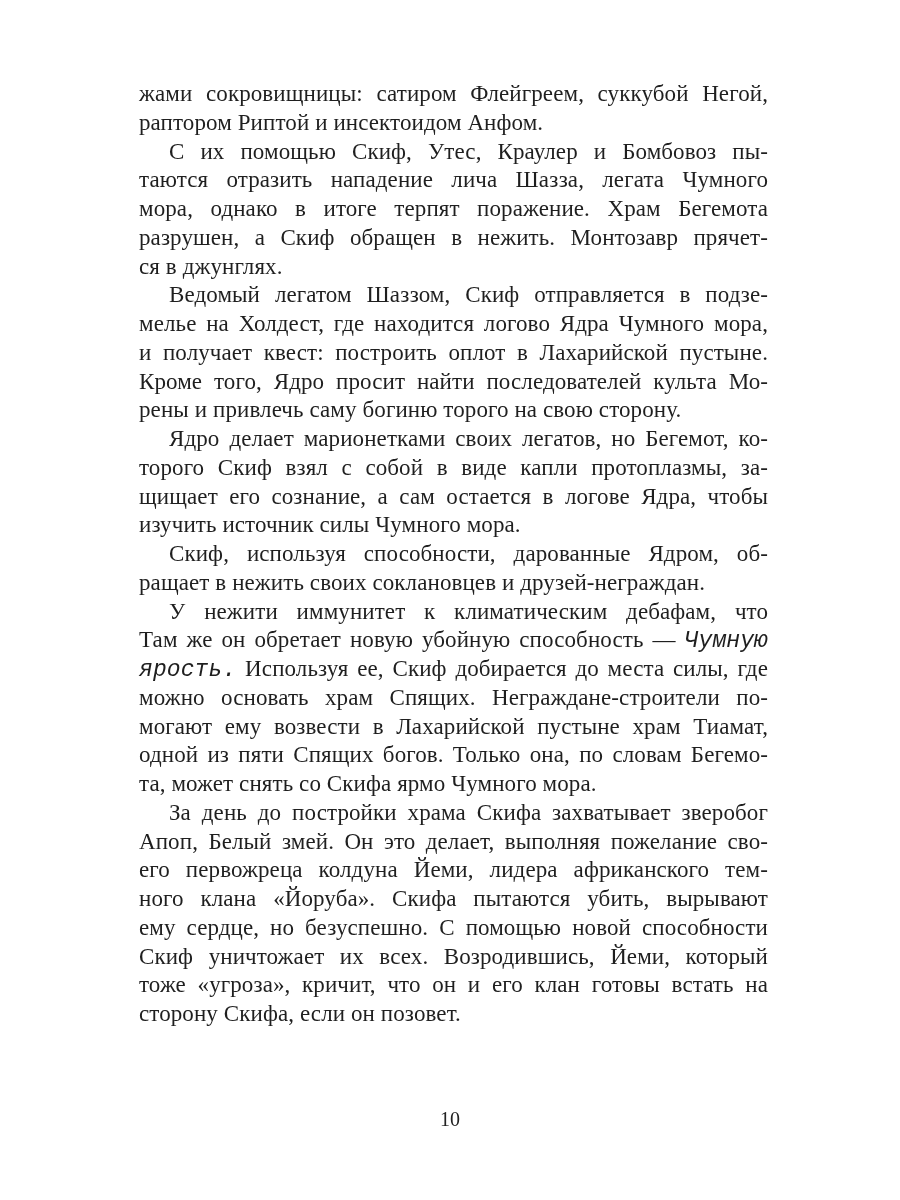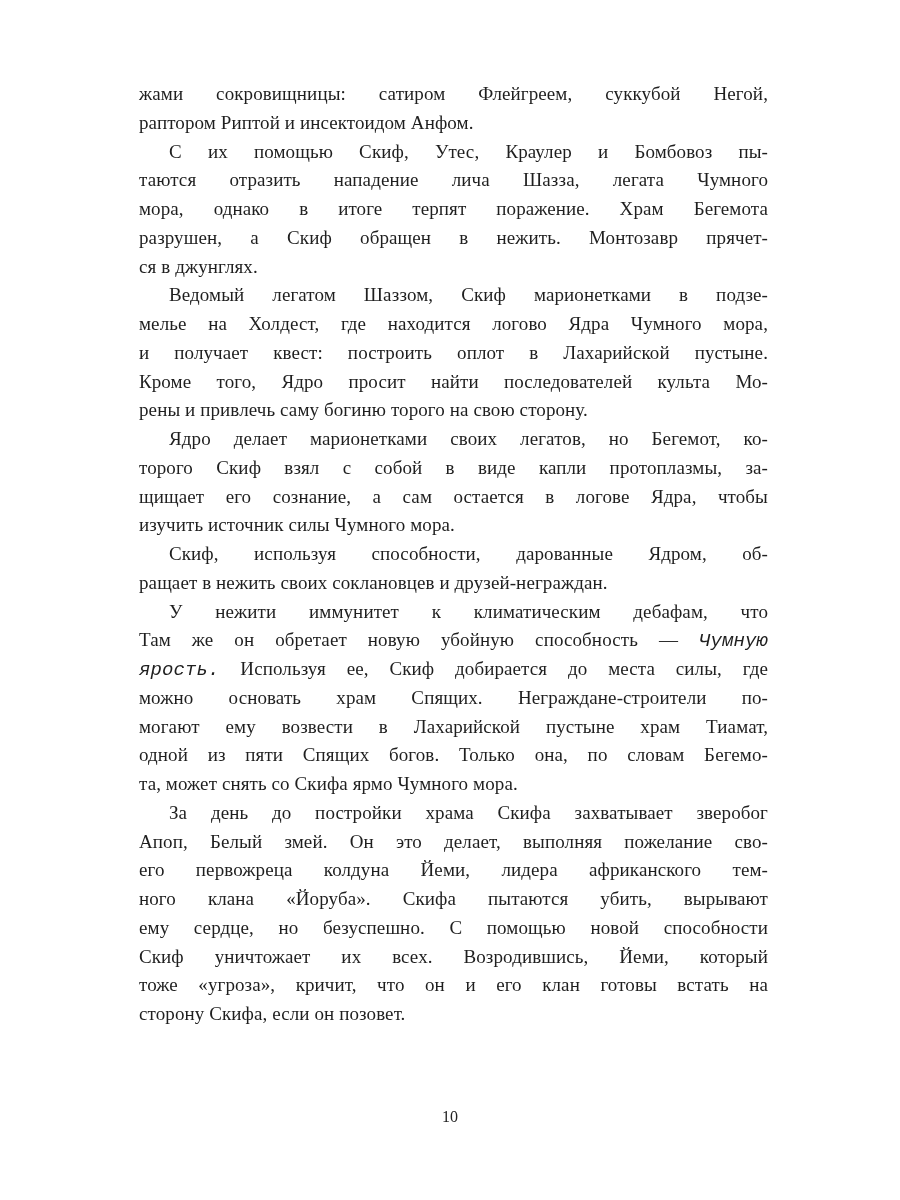--- a/index.html
+++ b/index.html
@@ -18,21 +18,21 @@
   .page {
     position: absolute;
     inset: 0;
     background: #ffffff;
   }
   .text-block {
     position: absolute;
     left: 139px;
     top: 80px;
     width: 629px;
-    font-size: 19px;
+    font-size: 23px;
     line-height: 28.75px;
     letter-spacing: 0.1px;
   }
   .paragraph {
     margin: 0;
     padding: 0;
   }
   .line {
     text-align: justify;
     text-align-last: justify;
@@ -50,42 +50,42 @@
   .italic {
     font-style: italic;
     font-family: Liberation Mono, monospace;
   }
   .page-number {
     position: absolute;
     top: 1108px;
     left: 0;
     width: 900px;
     text-align: center;
-    font-size: 16px;
+    font-size: 20px;
     color: #222222;
   }
 </style>
 </head>
 <body>
 
 <div class="page">
   <div class="text-block">
       <div class="paragraph">
         <div class="line"><span>жами сокровищницы: сатиром Флейгреем, суккубой Негой,</span></div>
         <div class="line last"><span>раптором Риптой и инсектоидом Анфом.</span></div>
       </div>
       <div class="paragraph">
         <div class="line indent"><span>С их помощью Скиф, Утес, Краулер и Бомбовоз пы-</span></div>
         <div class="line"><span>таются отразить нападение лича Шазза, легата Чумного</span></div>
         <div class="line"><span>мора, однако в итоге терпят поражение. Храм Бегемота</span></div>
         <div class="line"><span>разрушен, а Скиф обращен в нежить. Монтозавр прячет-</span></div>
         <div class="line last"><span>ся в джунглях.</span></div>
       </div>
       <div class="paragraph">
-        <div class="line indent"><span>Ведомый легатом Шаззом, Скиф марионетками в подзе-</span></div>
+        <div class="line indent"><span>Ведомый легатом Шаззом, Скиф отправляется в подзе-</span></div>
         <div class="line"><span>мелье на Холдест, где находится логово Ядра Чумного мора,</span></div>
         <div class="line"><span>и получает квест: построить оплот в Лахарийской пустыне.</span></div>
         <div class="line"><span>Кроме того, Ядро просит найти последователей культа Мо-</span></div>
         <div class="line last"><span>рены и привлечь саму богиню торого на свою сторону.</span></div>
       </div>
       <div class="paragraph">
         <div class="line indent"><span>Ядро делает марионетками своих легатов, но Бегемот, ко-</span></div>
         <div class="line"><span>торого Скиф взял с собой в виде капли протоплазмы, за-</span></div>
         <div class="line"><span>щищает его сознание, а сам остается в логове Ядра, чтобы</span></div>
         <div class="line last"><span>изучить источник силы Чумного мора.</span></div>

